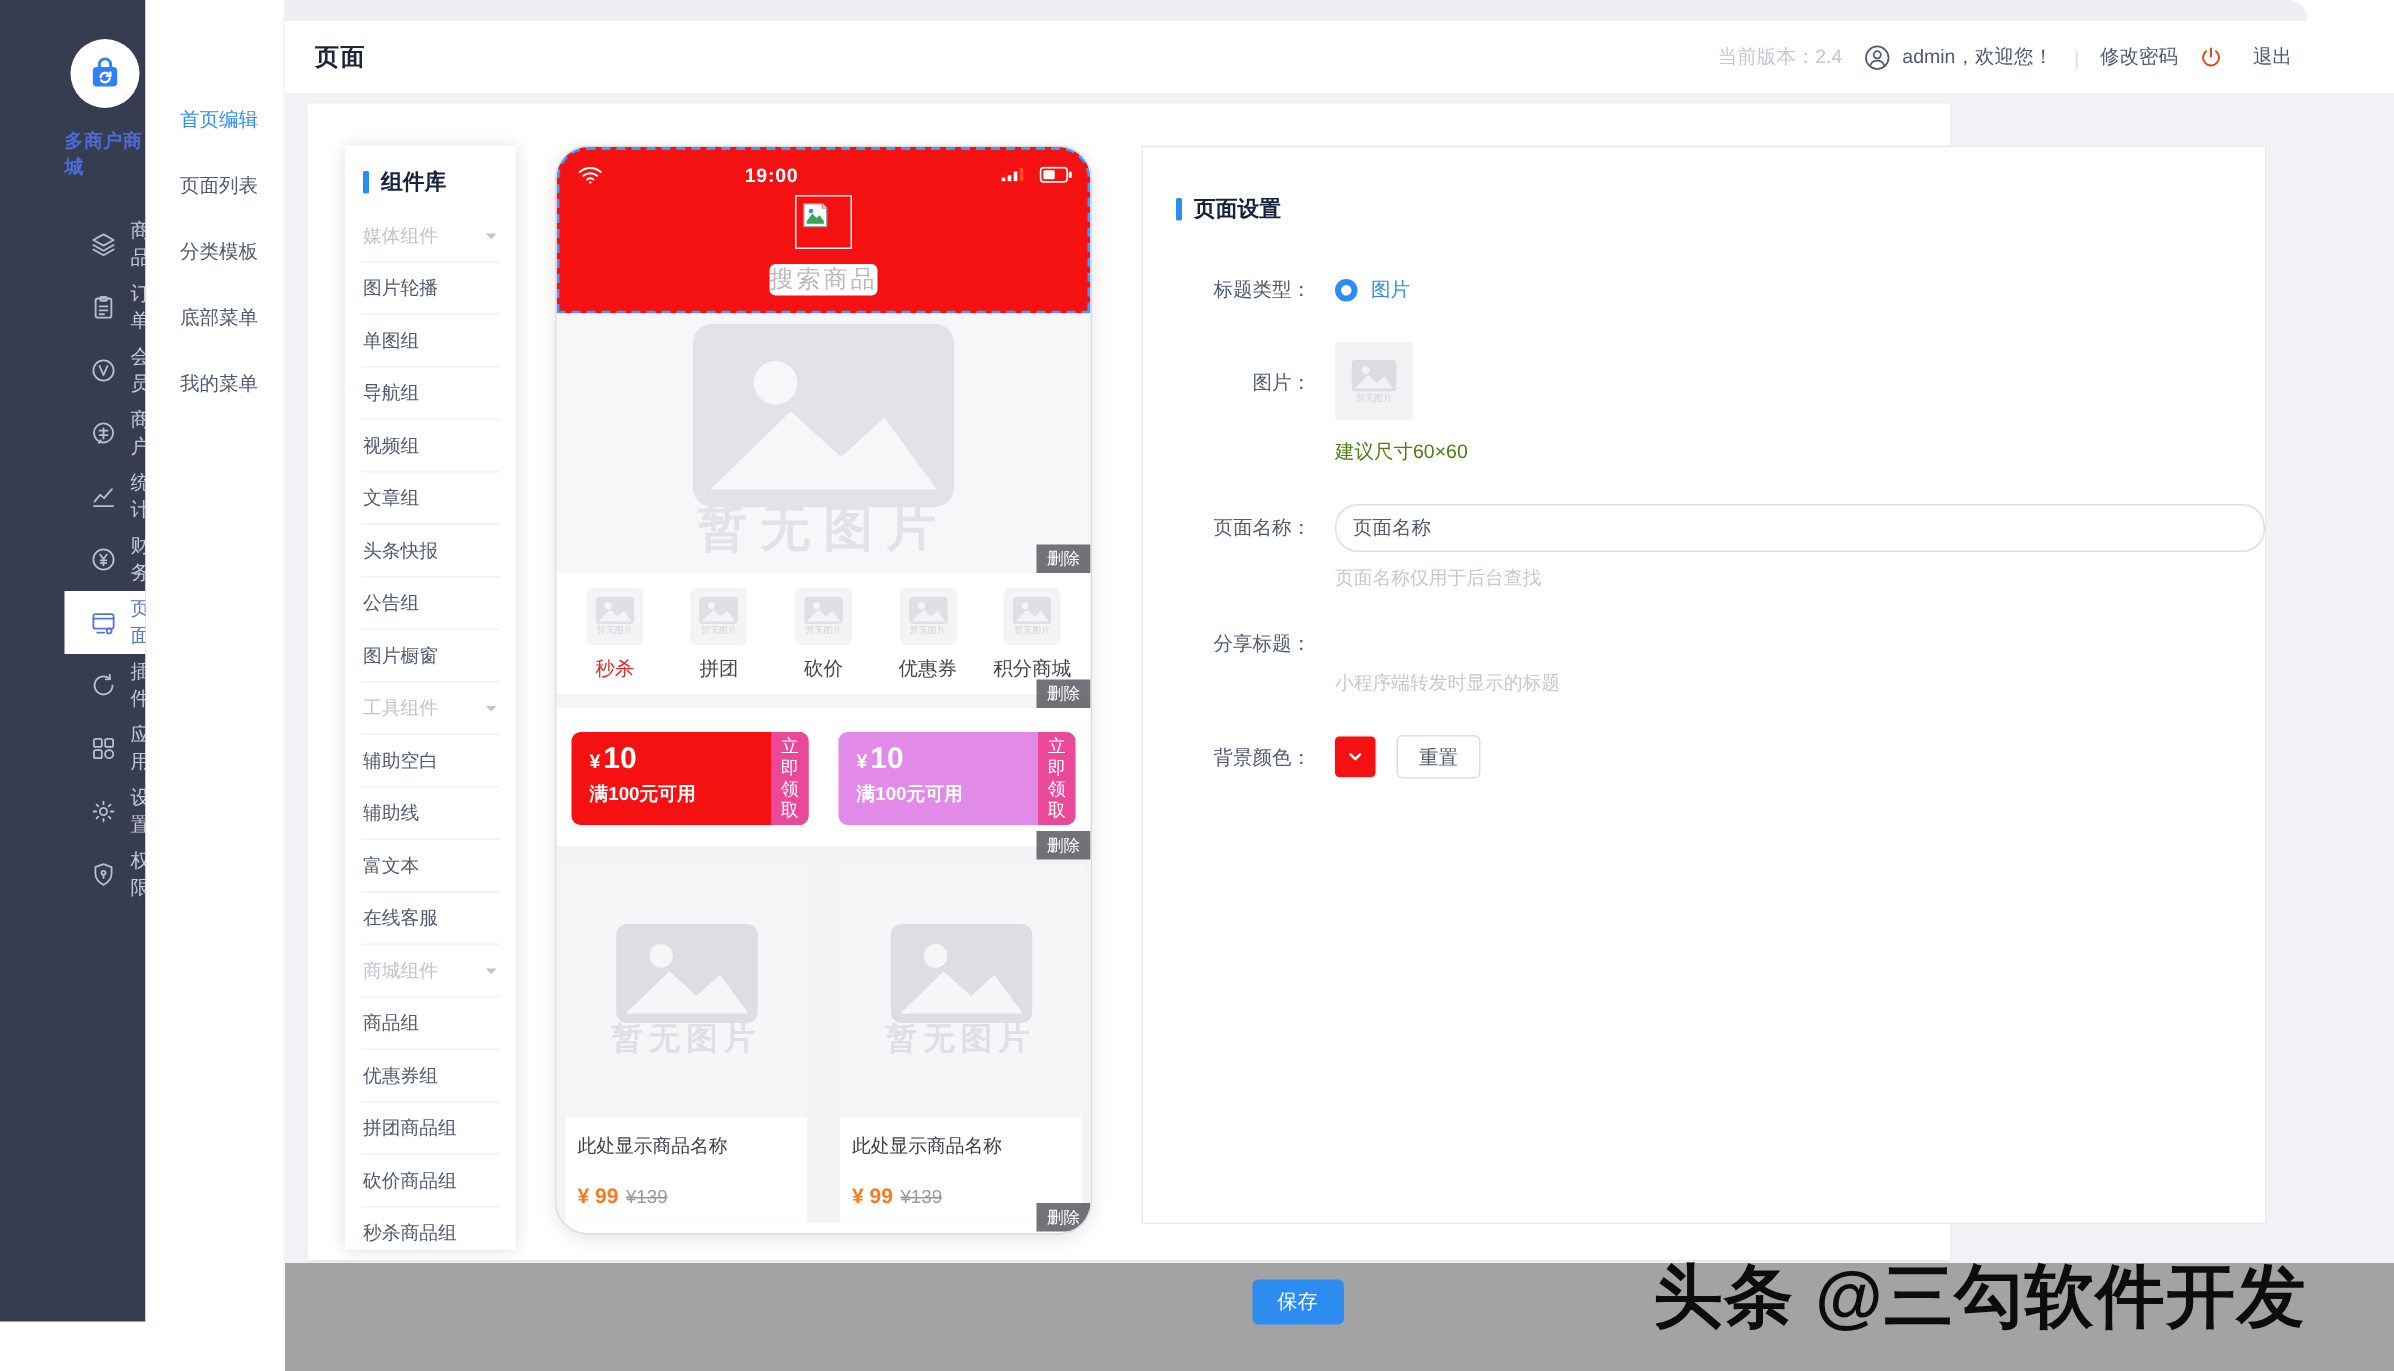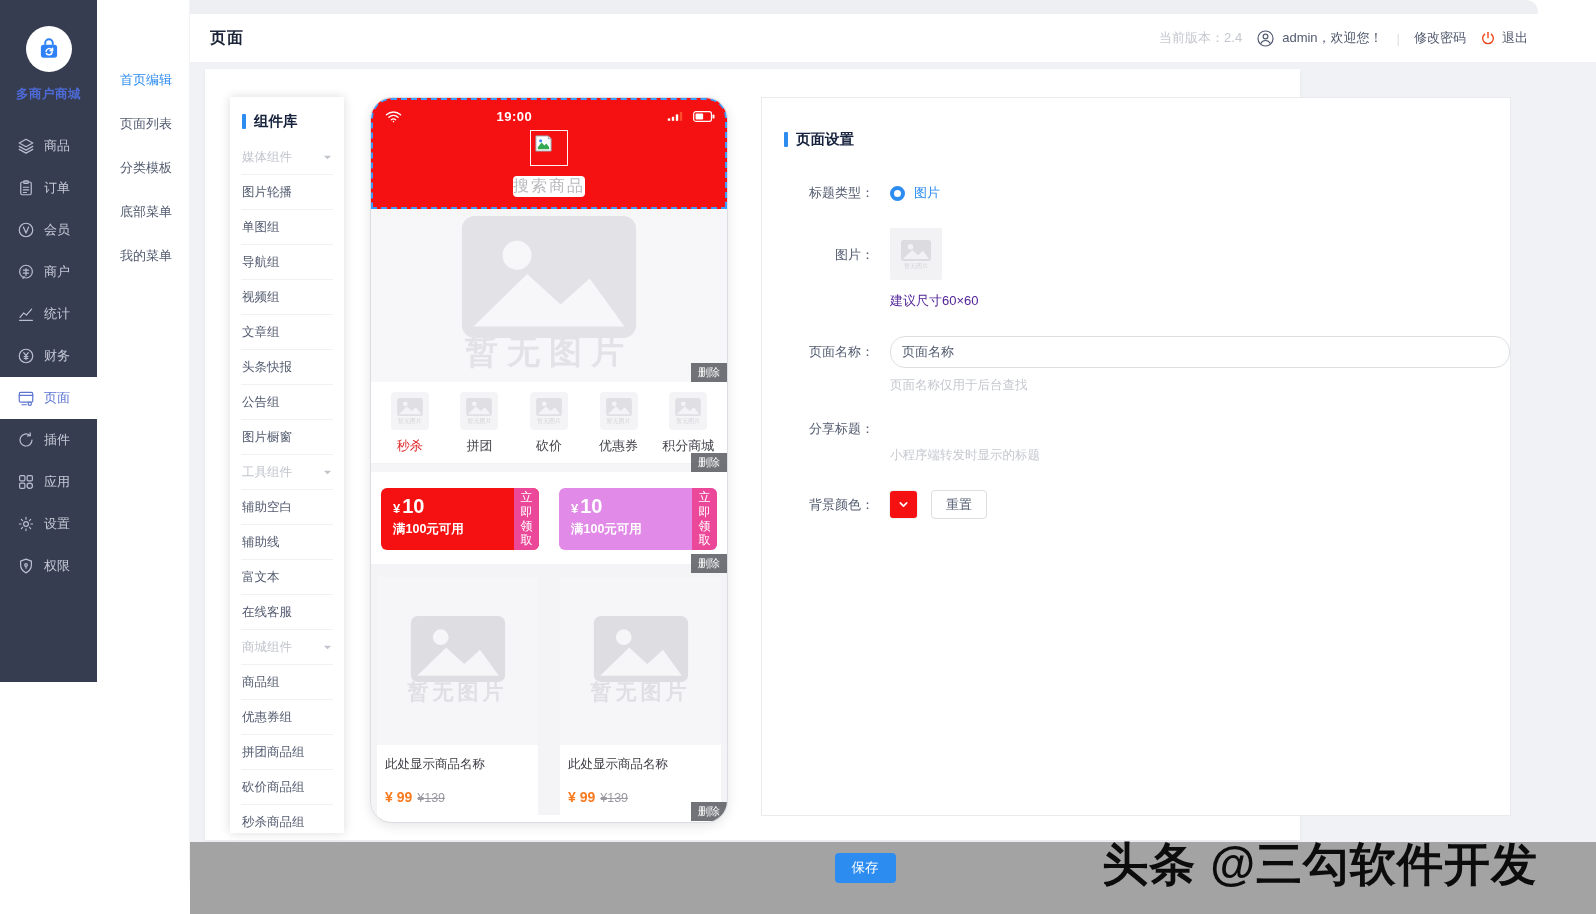--- a/index.html
+++ b/index.html
@@ -5,21 +5,21 @@
   * { margin:0; padding:0; box-sizing:border-box; }
   html,body { width:1596px; height:914px; }
   body {
     position:relative; background:#fff; overflow:hidden;
     font-family:"Liberation Sans","DejaVu Sans",sans-serif;
     color:#515a6e; font-size:13px;
   }
   svg { display:block; }
 
   
-  .sidebar { position:absolute; left:0; top:0; width:97px; height:682px; background:#373d50; }
+  .sidebar { position:absolute; left:0; top:0; width:97px; height:881px; background:#373d50;padding-left:43px; }
   .brand { display:flex; flex-direction:column; align-items:center; padding-top:26px; }
   .brand-circle { width:46px; height:46px; border-radius:50%; background:#fff; display:flex; align-items:center; justify-content:center; }
   .brand-name { margin-top:14px; font-size:12.5px; font-weight:bold; color:#4d6bd6; letter-spacing:.5px; }
   .side-menu { margin-top:22px; }
   .side-item { height:42px; display:flex; align-items:center; gap:9px; padding-left:17px; color:#c6cad8; cursor:pointer; font-size:13px; }
   .side-item .si-icon { color:#b9bed0; }
   .side-item.active { background:#ffffff; color:#5b74d0; }
   .side-item.active .si-icon { color:#5b74d0; }
 
   
@@ -31,21 +31,21 @@
   
   .main { position:absolute; left:190px; top:0; right:0; bottom:0; }
   .top-strip { height:14px; background:#edeff2; border-top-right-radius:12px; margin-right:58px; }
   .main-header { height:48px; background:#fff; display:flex; align-items:center; justify-content:space-between; padding:0 68px 0 20px; }
   .page-title { font-size:16px; color:#1c2438; font-weight:bold; letter-spacing:1px; }
   .header-right { display:flex; align-items:center; gap:14px; }
   .version { color:#c5c8ce; font-size:13px; }
   .user-chip { display:flex; align-items:center; gap:7px; color:#515a6e; }
   .divider-v { color:#dcdee2; }
   .hdr-link { color:#515a6e; cursor:pointer; }
-  .logout { display:flex; align-items:center; gap:6px; color:#515a6e; cursor:pointer; }
+  .logout { display:flex; align-items:center; gap:20px; color:#515a6e; cursor:pointer; }
 
   .content { position:absolute; top:62px; left:0; right:0; bottom:72px; background:#f0f2f5; padding:7px 14px 0 15px; }
   .card { position:relative; background:#fff; width:1095px; height:771px; box-shadow:0 1px 4px rgba(0,0,0,.05); }
 
   
   .comp-panel { position:absolute; left:25px; top:28px; width:114px; height:736px; background:#fff; box-shadow:0 0 10px rgba(0,0,0,.14); overflow:hidden; }
   .panel-title { display:flex; align-items:center; gap:8px; padding:15px 0 9px 12px; font-weight:bold; font-size:14.5px; color:#17233d; }
   .blue-bar { width:4px; height:15px; background:#2d8cf0; border-radius:1px; flex-shrink:0; }
   .comp-list { padding:0 11px; }
   .comp-row { font-size:12.5px; color:#515a6e; padding:9px 1px 8px; border-bottom:1px solid #f1f1f4; cursor:pointer; white-space:nowrap; }
@@ -109,21 +109,21 @@
   .set-panel { position:absolute; left:556px; top:28px; width:750px; height:719px; background:#fff; border:1px solid #e8eaec; padding:17px 0 0 10px; }
   .set-body { padding:26px 0 0 30px; }
   .set-row { display:flex; align-items:center; margin-bottom:26px; }
   .set-row.top { align-items:flex-start; }
   .set-label { width:72px; flex-shrink:0; text-align:right; color:#515a6e; font-size:13px; margin-right:16px; }
   .radio { width:15px; height:15px; border-radius:50%; border:4.5px solid #2d8cf0; background:#fff; margin-right:9px; flex-shrink:0; cursor:pointer; }
   .radio-label { color:#2d8cf0; cursor:pointer; }
   .img-upload { width:52px; height:52px; background:#f2f2f5; border-radius:2px; display:flex; flex-direction:column; align-items:center; justify-content:center; gap:2px; cursor:pointer; }
   .img-upload .g-body { fill:#dcdce0; }
   .img-upload .g-hole { fill:#f2f2f5; }
-  .size-hint { margin-top:12px; color:#4c1d95; font-size:13px; }
+  .size-hint { margin-top:12px; color:#4d7c0f; font-size:13px; }
   .set-input { width:627px; height:32px; border:1px solid #dcdee2; border-radius:15px; padding:0 11px; font-size:13px; color:#515a6e; font-family:inherit; outline:none; background:#fff; }
   .field-hint { color:#c5c8ce; font-size:12.5px; margin:-17px 0 26px 88px; }
   .color-swatch { width:27px; height:27px; background:#f51111; border-radius:3px; display:flex; align-items:center; justify-content:center; cursor:pointer; box-shadow:0 0 0 1px rgba(0,0,0,.06); }
   .reset-btn { margin-left:14px; height:29px; padding:0 14px; background:#fff; border:1px solid #dcdee2; border-radius:4px; color:#515a6e; font-size:13px; font-family:inherit; cursor:pointer; }
 
   
   .bottom-bar { position:absolute; left:0; right:0; bottom:0; height:72px; background:#a3a3a3; display:flex; justify-content:center; }
   .save-btn { margin-top:11px; margin-right:56px; height:30px; padding:0 17px; background:#2d8cf0; border:none; border-radius:4px; color:#fff; font-size:13.5px; font-family:inherit; cursor:pointer; align-self:flex-start; }
   .watermark { position:absolute; right:58px; bottom:18px; font-size:46px; font-weight:bold; color:#0c0c0c; letter-spacing:1px; white-space:nowrap; z-index:5; }
 </style>

